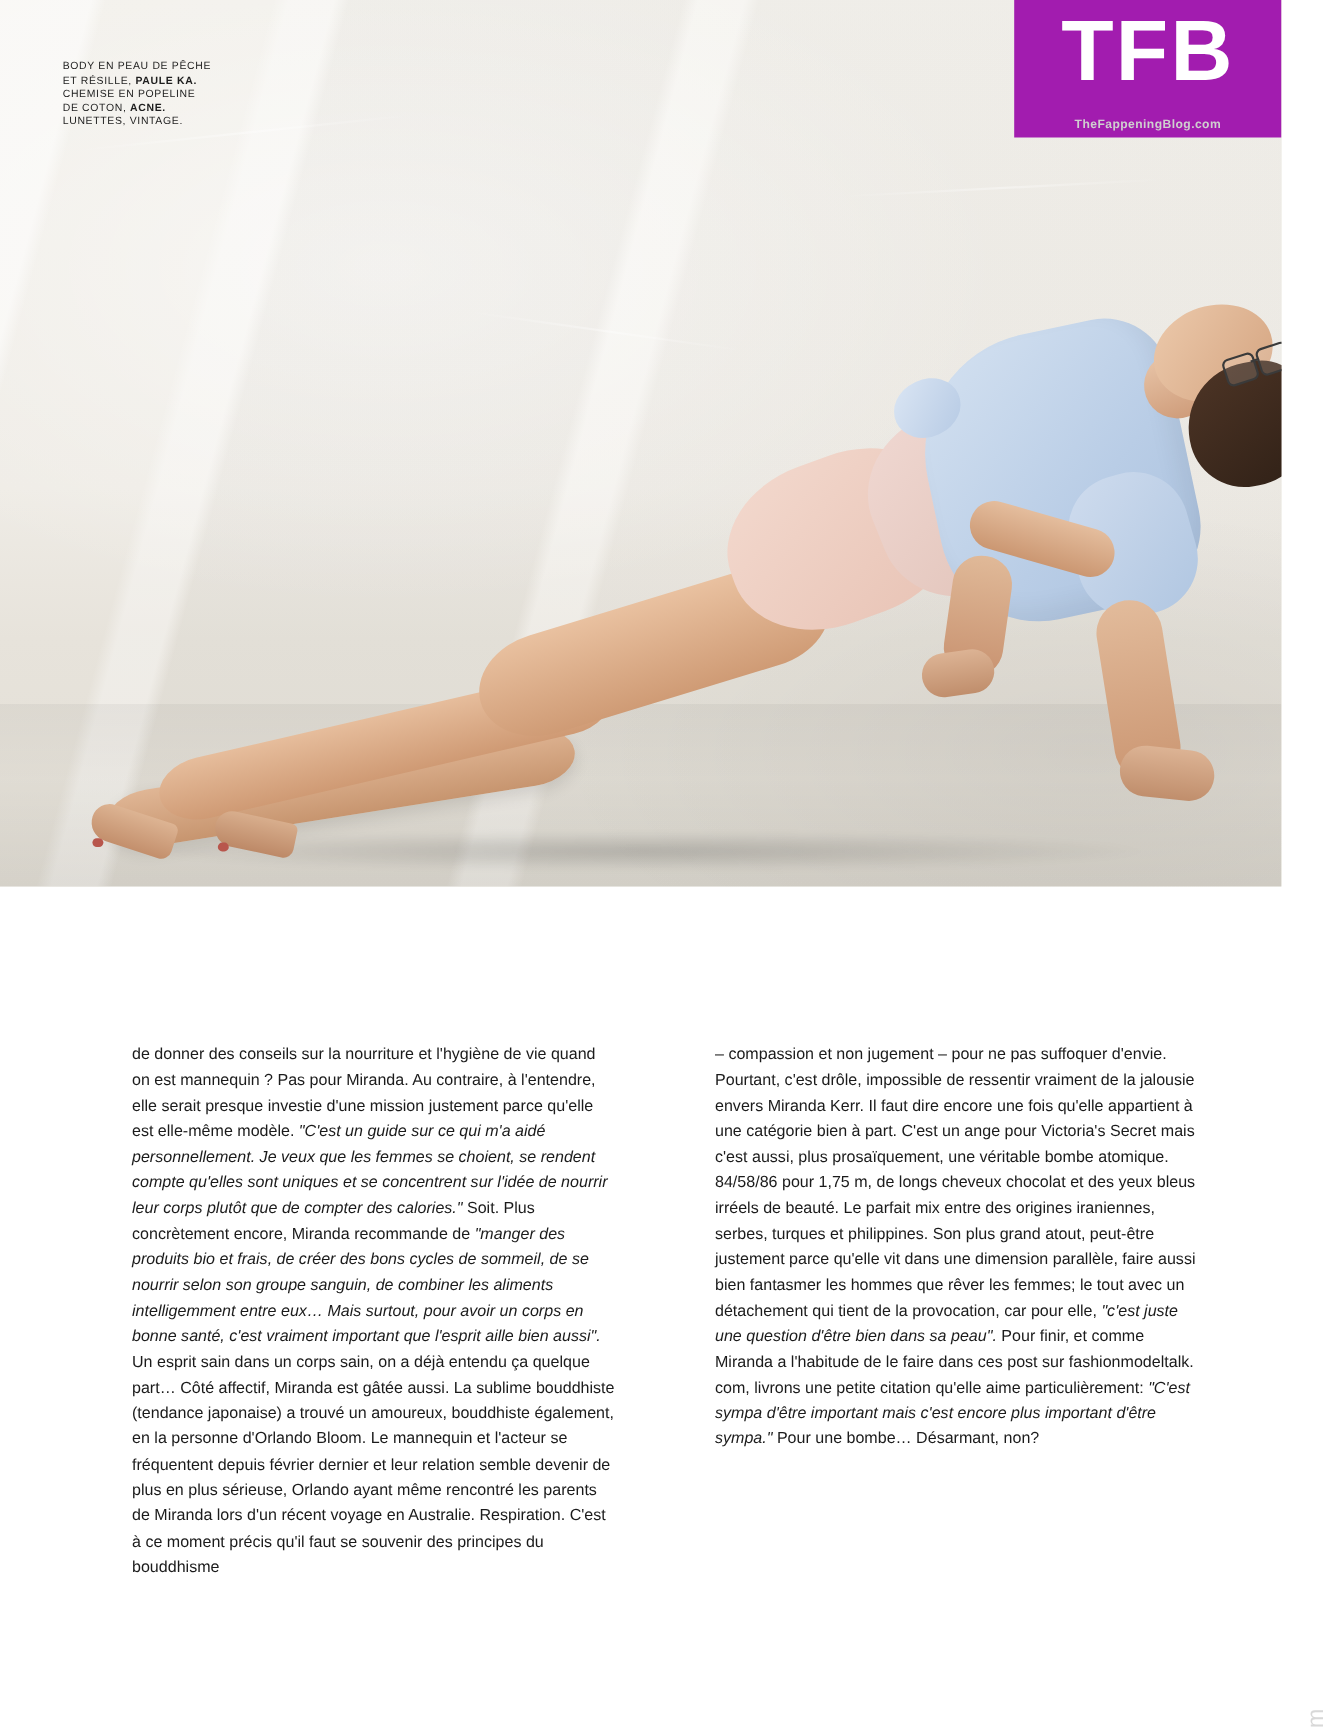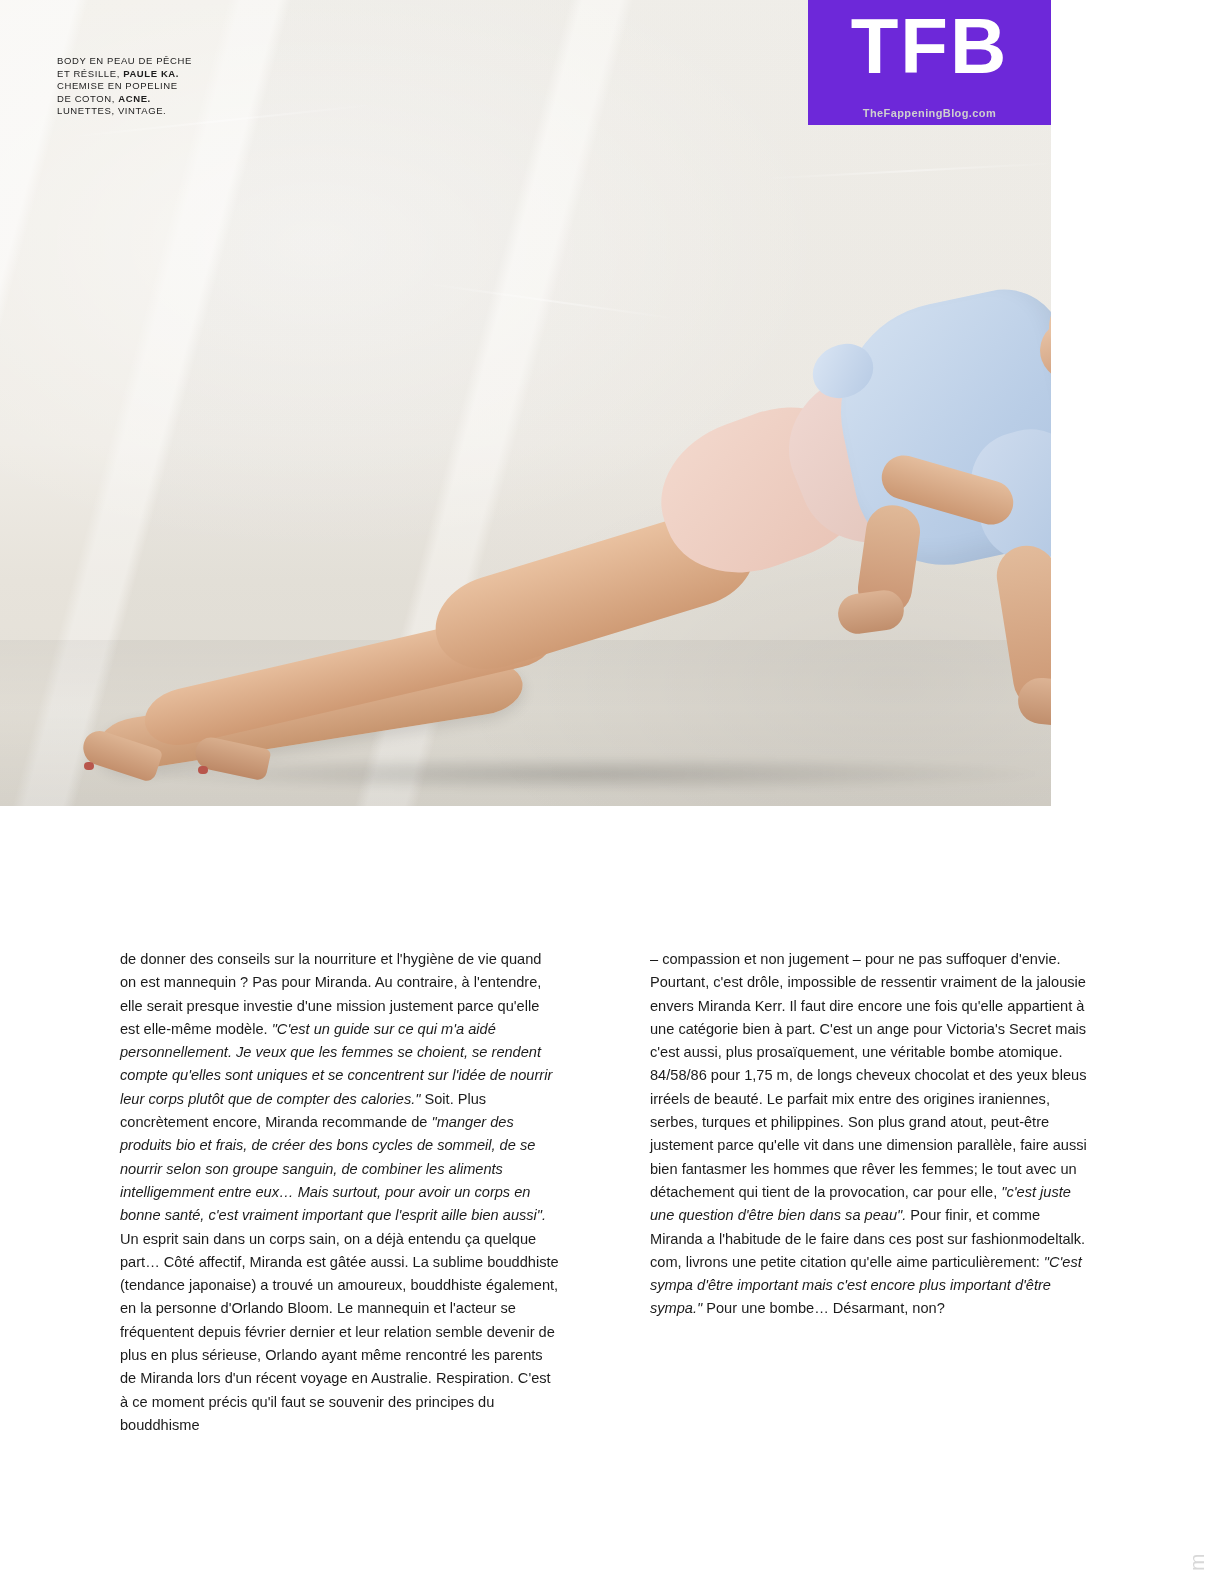--- a/index.html
+++ b/index.html
@@ -13,21 +13,21 @@
     position: relative;
     font-family: "Liberation Sans", sans-serif;
     overflow: hidden;
   }
 
   
   .photo-area {
     position: absolute;
     left: 0;
     top: 0;
-    width: 1051px;
+    width: 1165px;
     height: 806px;
     overflow: hidden;
     background: #ece9e2;
   }
   
   .backdrop {
     position: absolute;
     inset: 0;
     background:
       linear-gradient(to bottom, #f3f1ec 0%, #efece6 55%, #e7e3db 72%, #e2ded5 100%);
@@ -255,21 +255,21 @@
   }
   .caption b { font-weight: 700; }
 
   
   .tfb {
     position: absolute;
     right: 0;
     top: 0;
     width: 243px;
     height: 125px;
-    background: #6d28d9;
+    background: #a21caf;
     overflow: hidden;
     text-decoration: underline;
   }
   .tfb-letters {
     position: absolute;
     left: 0; right: 0; top: 2px;
     text-align: center;
     color: #fff;
     font-family: "Liberation Sans", sans-serif;
     font-weight: 700;

